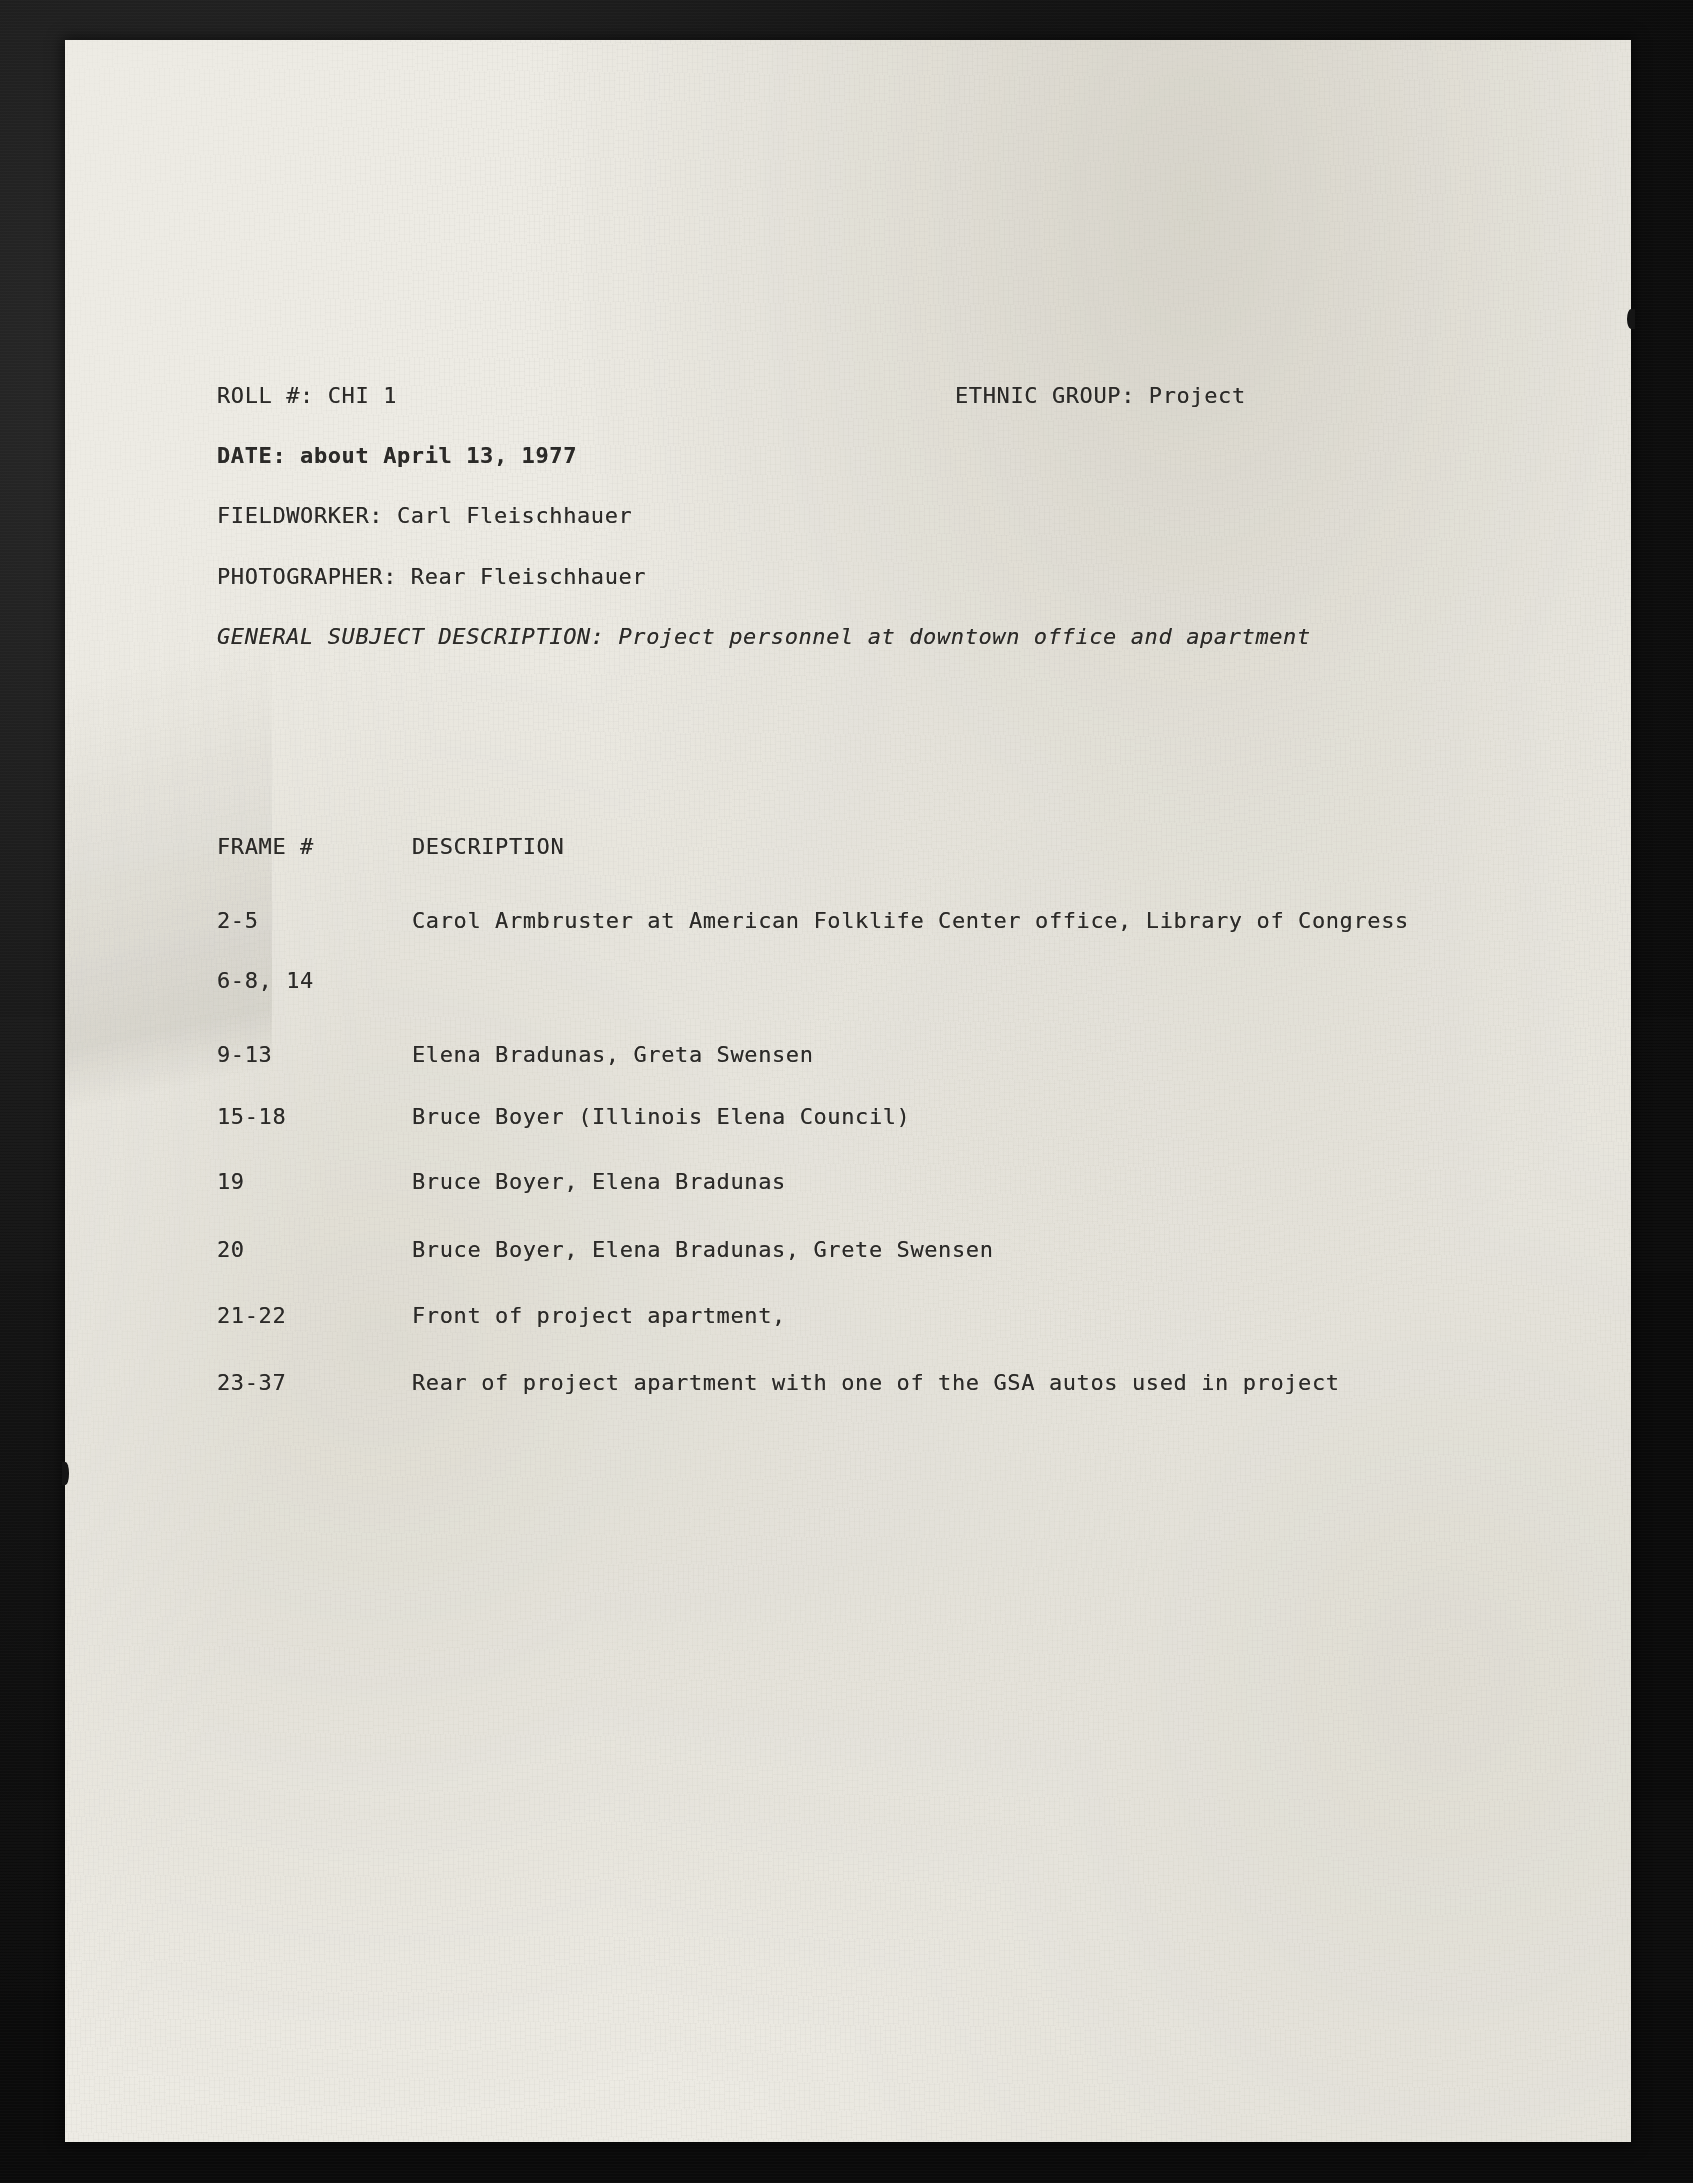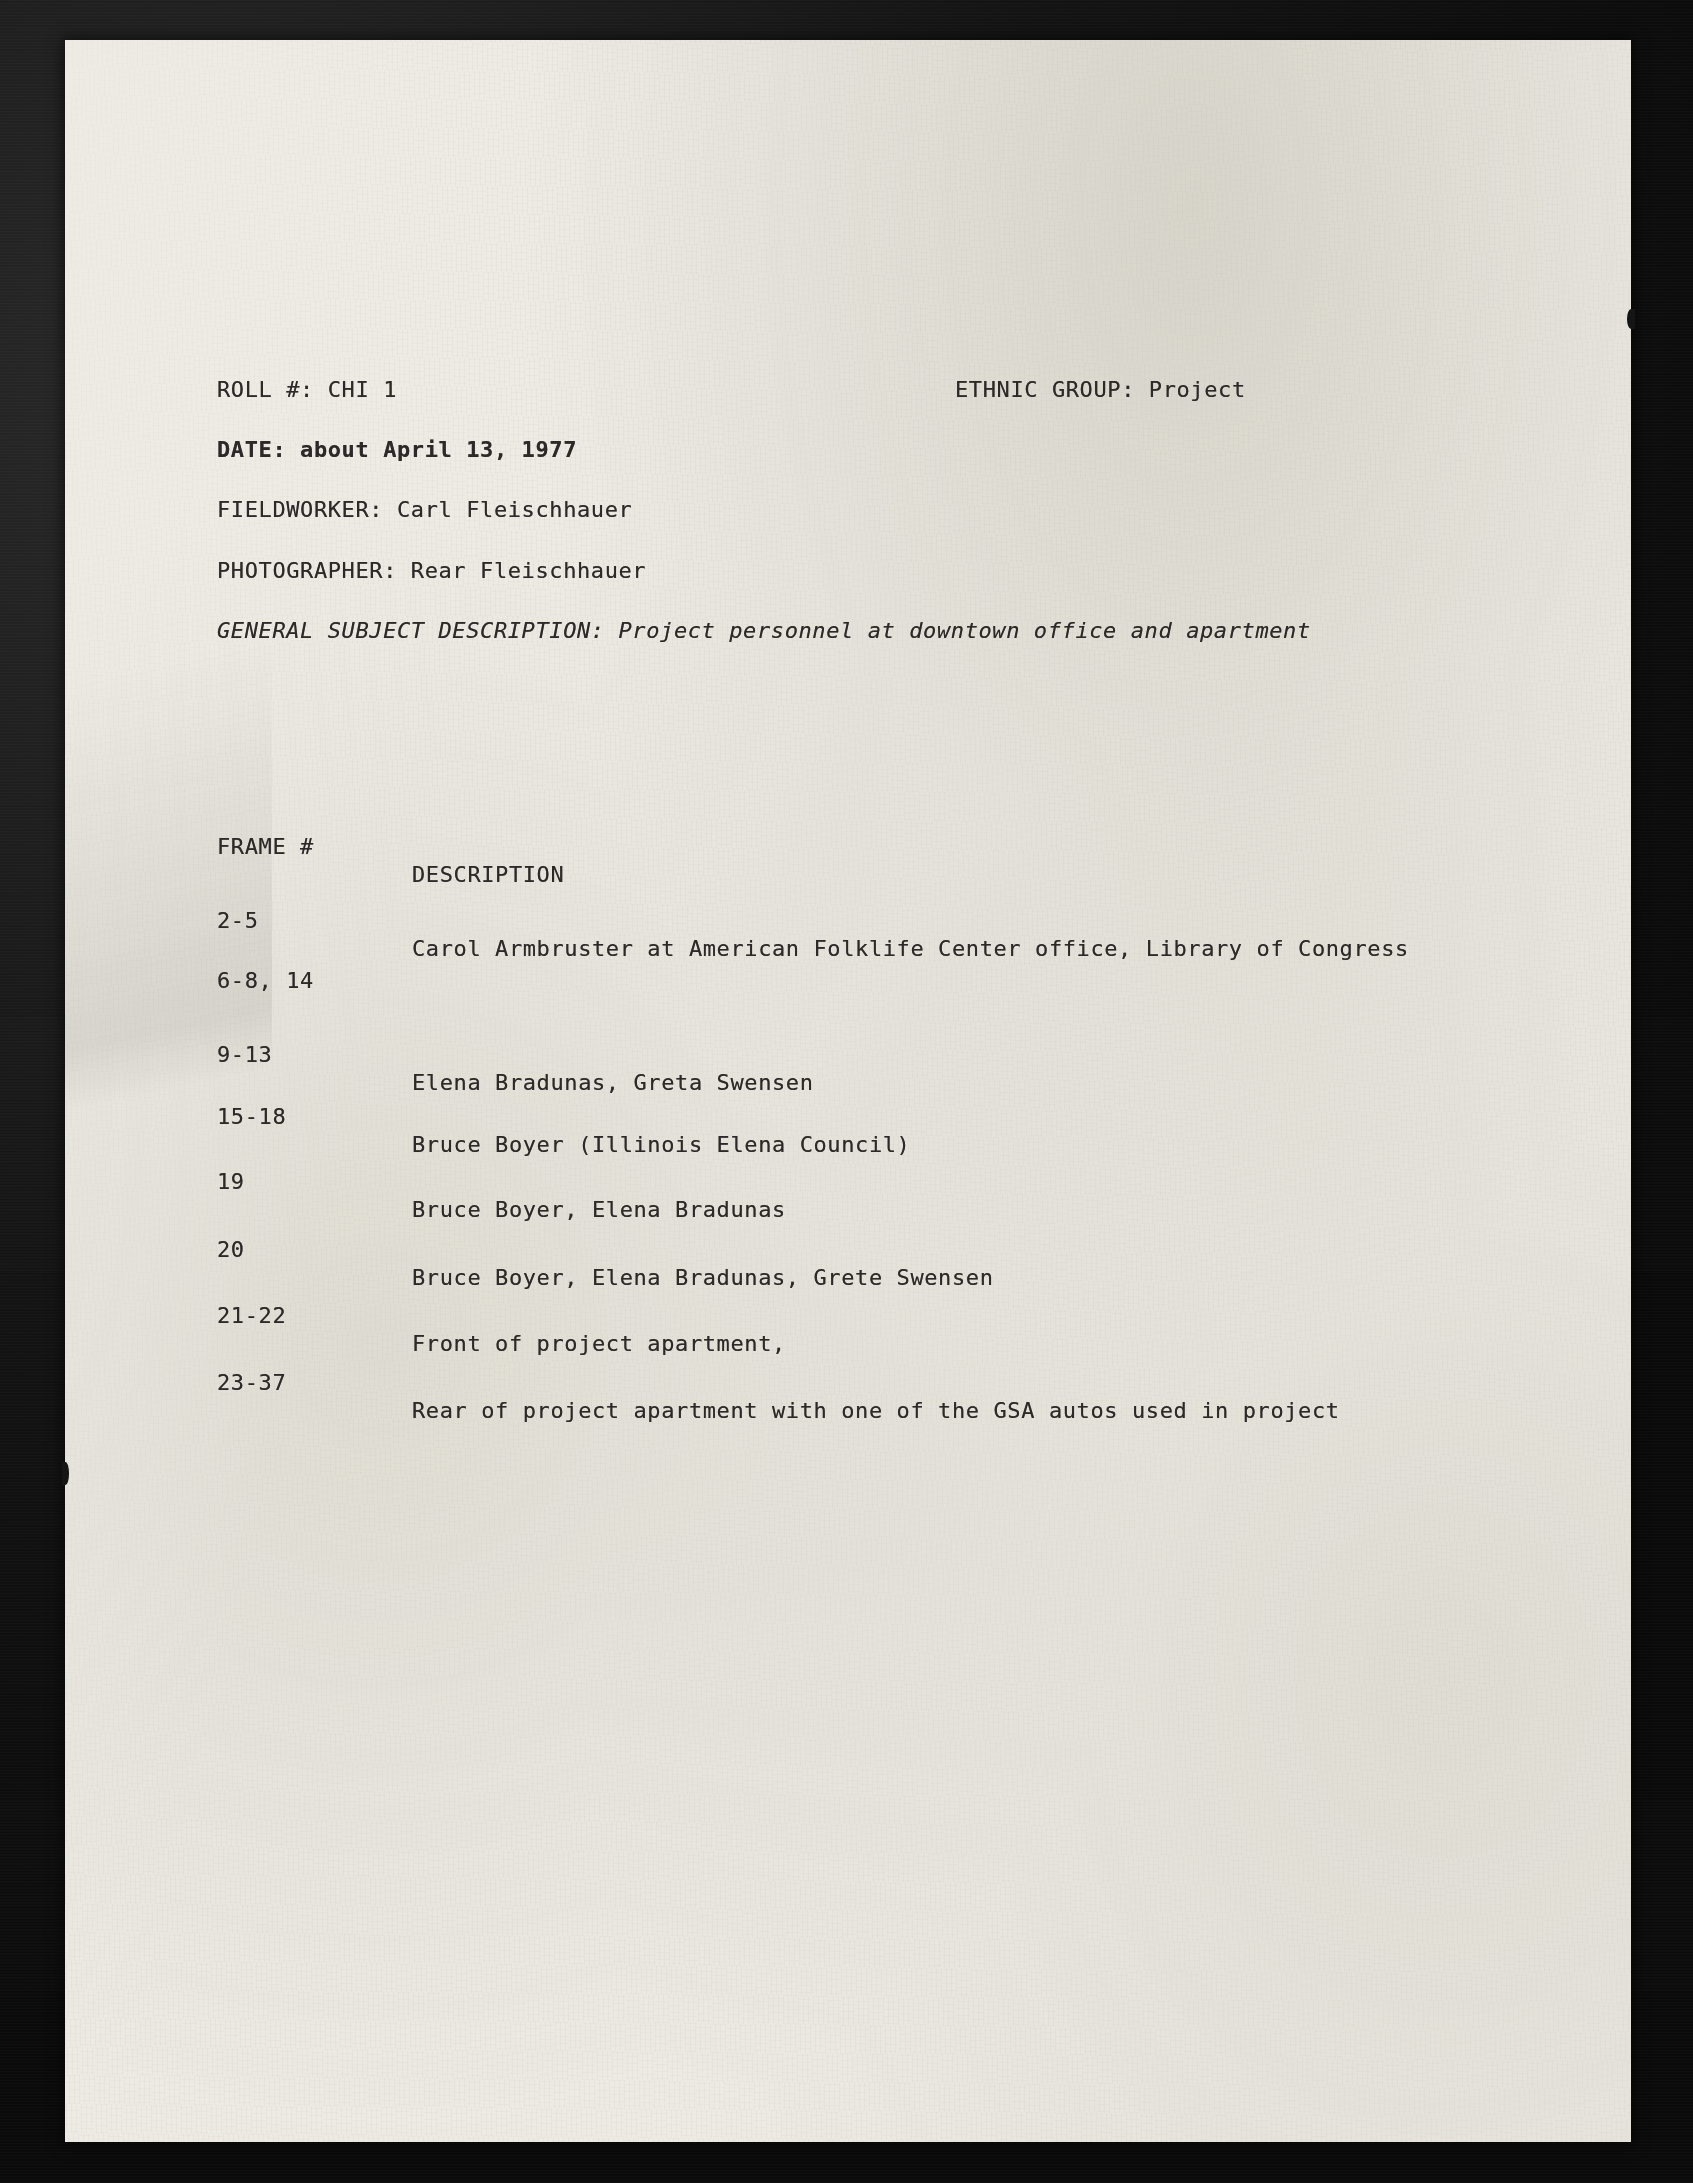--- a/index.html
+++ b/index.html
@@ -102,20 +102,21 @@
     font-size: 22px;
     letter-spacing: 0.6px;
     -webkit-font-smoothing: antialiased;
   }
 
   .line {
     position: absolute;
     white-space: pre;
     line-height: 1.0;
     text-shadow: 0 0 0.5px rgba(43,42,40,.55);
+    margin-top: 6px;
   }
 
   
   #hdr-roll        { left: 152px;  top: 339px; }
   #hdr-ethnic      { left: 890px; top: 339px; }
   #hdr-date        { left: 152px;  top: 399px; font-weight: bold; }
   #hdr-fieldworker { left: 152px;  top: 459px; }
   #hdr-photographer{ left: 152px;  top: 520px; }
   #hdr-subject     { left: 152px;  top: 580px; font-style: italic; }
 
@@ -136,21 +137,20 @@
     white-space: pre;
     line-height: 1.0;
     text-shadow: 0 0 0.5px rgba(43,42,40,.55);
   }
   .cell-desc {
     position: absolute;
     left: 347px;
     white-space: pre;
     line-height: 1.0;
     text-shadow: 0 0 0.5px rgba(43,42,40,.55);
-    margin-top: 28px;
   }
   .cell-desc .cont {
     display: block;
     margin-top: 13px;
   }
 
   
   #row-head { top: 796px; }
   #row-0    { top: 870px; }
   #row-1    { top: 930px; }

